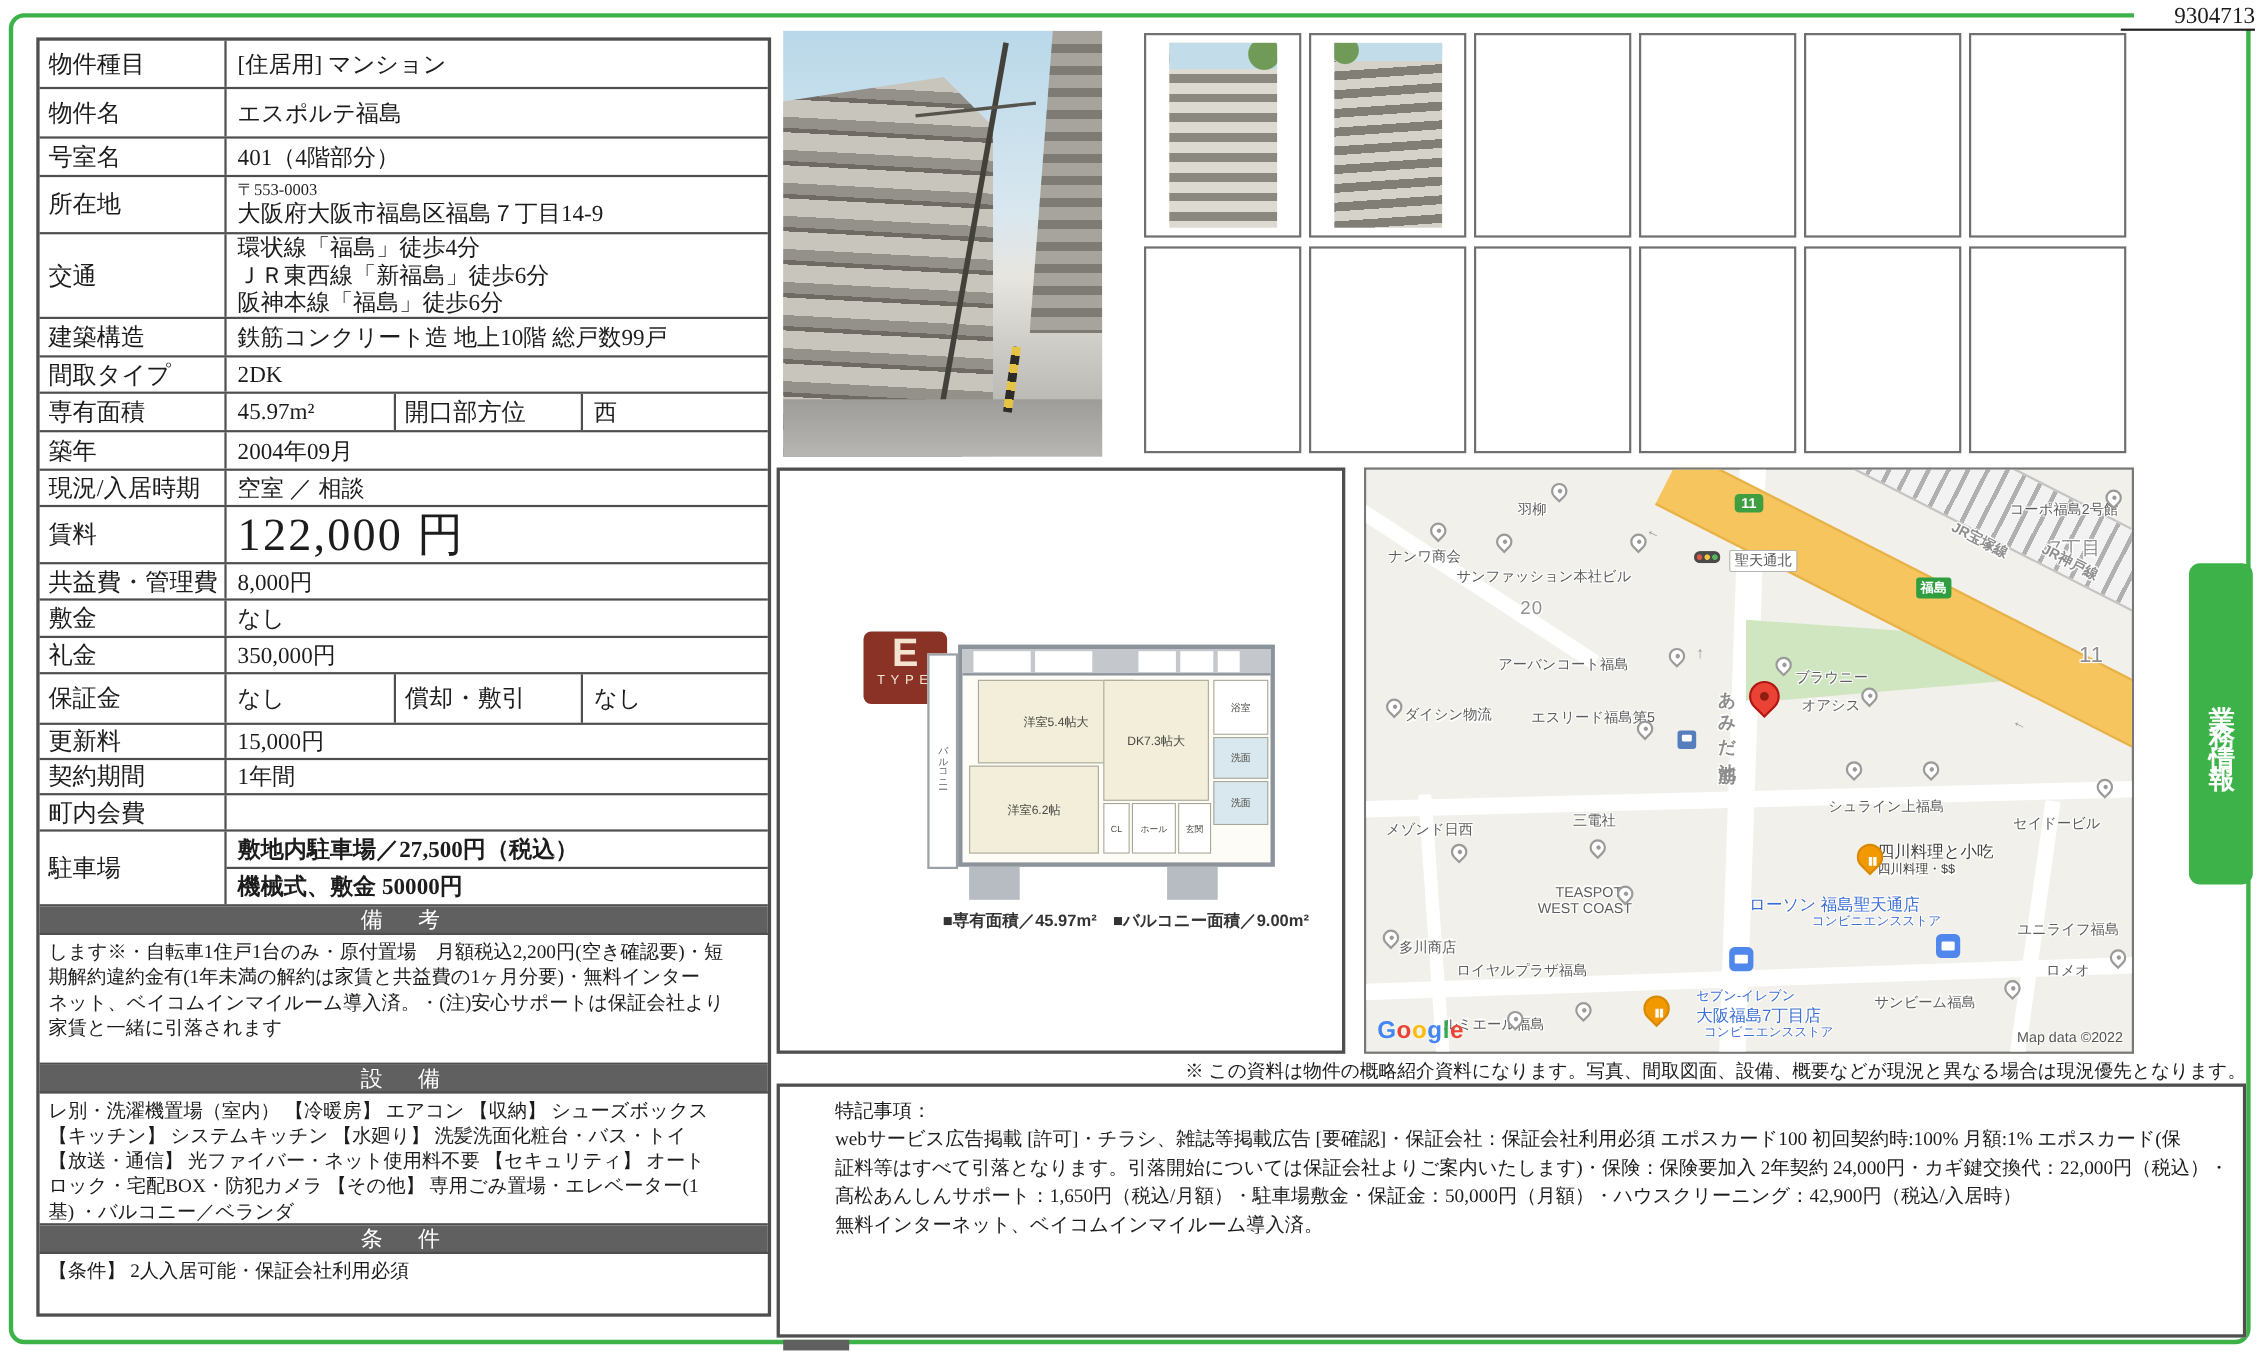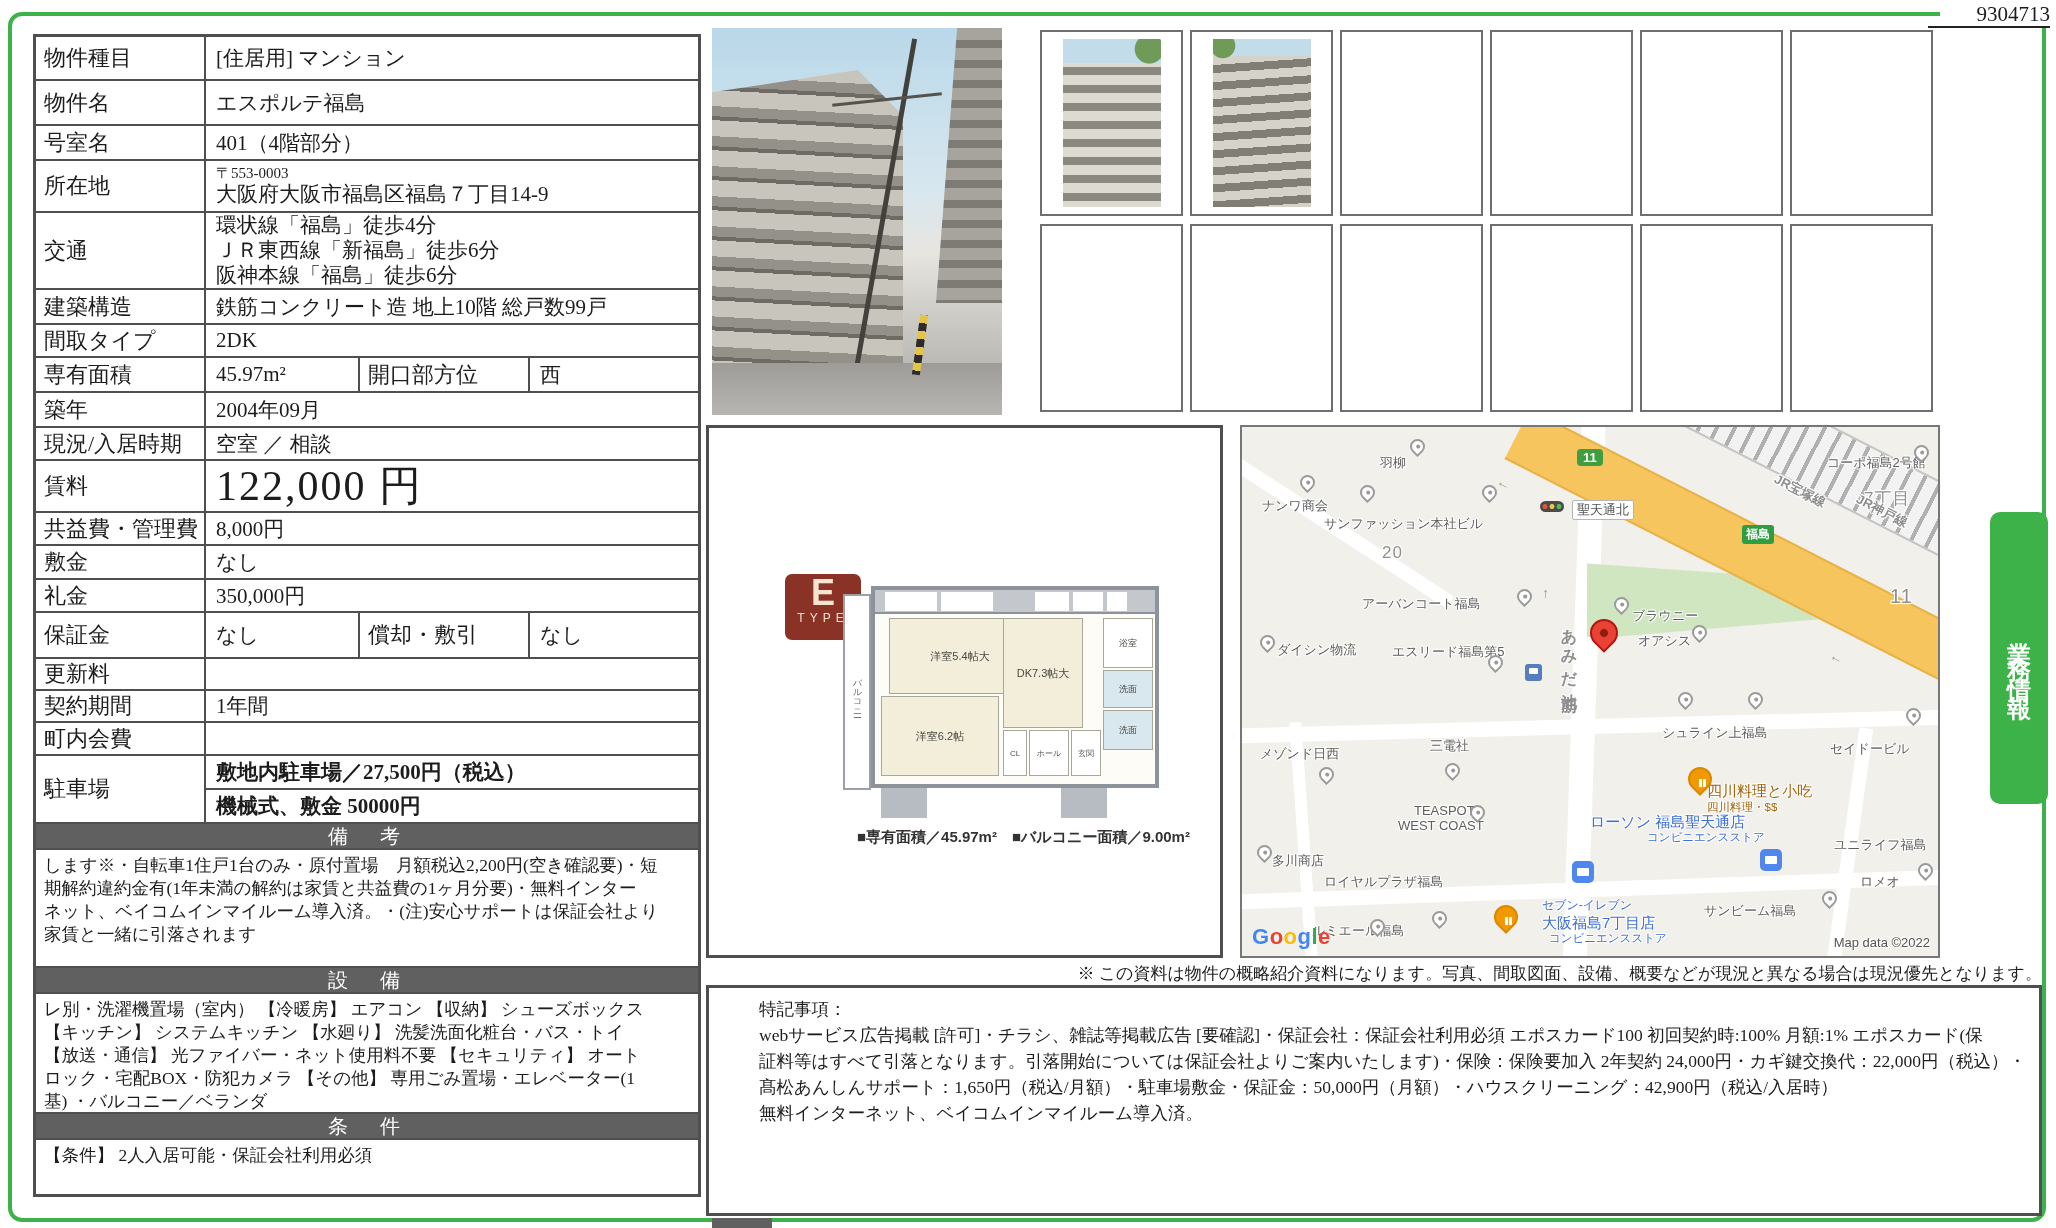--- a/index.html
+++ b/index.html
@@ -96,21 +96,21 @@
   .park{position:absolute;left:345px;top:118px;width:262px;height:92px;background:#cfe6c1;
         clip-path:polygon(0 20%,100% 40%,100% 78%,10% 100%,0 100%);}
   .rail{position:absolute;left:455px;top:-70px;width:980px;height:64px;transform:rotate(27deg);transform-origin:0 0;
         background:repeating-linear-gradient(90deg,#b0b0b0 0 4px,#f2f2f2 4px 16px);border-top:2px solid #c4c4c4;border-bottom:2px solid #c4c4c4;}
   .orange{position:absolute;left:288px;top:-18px;width:980px;height:52px;transform:rotate(27deg);transform-origin:0 0;
         background:#f6c55d;border-top:2px solid #e8b24a;border-bottom:2px solid #e8b24a;}
   .ml{position:absolute;font-size:13px;color:#5d5d5d;white-space:nowrap;
       text-shadow:1px 1px 0 #fff,-1px -1px 0 #fff,1px -1px 0 #fff,-1px 1px 0 #fff,0 0 3px #fff;}
   .ml-big{font-size:17px;color:#8f8f8f;letter-spacing:1px;}
   .ml-blue{color:#3b6fd4;}
-  .ml-orange{color:#a16207;margin-top:17px;}
+  .ml-orange{color:#404040;}
   .ml-sm{font-size:11.5px;}
   .ml-road{color:#8d8d8d;font-weight:bold;}
   .ml-vert{writing-mode:vertical-rl;font-size:16px;letter-spacing:3px;}
   .rot27{transform:rotate(27deg);}
   .boxed{background:#fff;border:1px solid #b5b5b5;padding:0 4px;border-radius:2px;color:#555;}
   .shield{position:absolute;background:#3f9e3f;color:#fff;font-weight:bold;font-size:13px;border-radius:4px;padding:1px 6px;
       font-family:"Liberation Sans","DejaVu Sans",sans-serif;}
   .stbadge{position:absolute;background:#2f9e41;color:#fff;font-size:12px;font-weight:bold;border-radius:3px;padding:1px 4px;}
   .pin{position:absolute;width:15px;height:15px;background:#fff;border:2px solid #9a9a9a;border-radius:50% 50% 50% 0;
        transform:rotate(-45deg);box-sizing:border-box;}
@@ -218,20 +218,21 @@
         <div class="tv">350,000円</div>
       </div>
     <div class="trow" style="height:46px">
         <div class="tl">保証金</div>
       <div class="c2v">なし</div>
       <div class="c2h">償却・敷引</div>
       <div class="tv">なし</div>
       </div>
     <div class="trow" style="height:32px">
         <div class="tl">更新料</div>
+        <div class="tv">15,000円</div>
       </div>
     <div class="trow" style="height:32px">
         <div class="tl">契約期間</div>
         <div class="tv">1年間</div>
       </div>
     <div class="trow" style="height:33px">
         <div class="tl">町内会費</div>
         <div class="tv"></div>
       </div>
     <div class="trow" style="height:68px">
@@ -295,21 +296,21 @@
     </div>
     <div class="balcony">バルコニー</div>
     <div class="plan">
       <div class="pstrip"></div>
       <div class="pcell" style="left:10px;top:2px;width:52px;height:19px"></div>
       <div class="pcell" style="left:66px;top:2px;width:52px;height:19px"></div>
       <div class="pcell" style="left:160px;top:2px;width:34px;height:19px"></div>
       <div class="pcell" style="left:198px;top:2px;width:30px;height:19px"></div>
       <div class="pcell" style="left:232px;top:2px;width:20px;height:19px"></div>
       <div class="proom" style="left:14px;top:28px;width:142px;height:76px">洋室5.4帖大</div>
-      <div class="proom" style="left:128px;top:28px;width:80px;height:110px">DK7.3帖大</div>
+      <div class="proom" style="left:128px;top:28px;width:96px;height:110px">DK7.3帖大</div>
       <div class="proom pwhite" style="left:228px;top:28px;width:50px;height:50px;font-size:9px">浴室</div>
       <div class="proom pwet" style="left:228px;top:80px;width:50px;height:38px;font-size:9px">洗面</div>
       <div class="proom pwet" style="left:228px;top:120px;width:50px;height:40px;font-size:9px">洗面</div>
       <div class="proom" style="left:6px;top:106px;width:118px;height:80px">洋室6.2帖</div>
       <div class="proom pwhite" style="left:128px;top:140px;width:24px;height:46px;font-size:8px">CL</div>
       <div class="proom pwhite" style="left:154px;top:140px;width:40px;height:46px;font-size:8px">ホール</div>
       <div class="proom pwhite" style="left:196px;top:140px;width:30px;height:46px;font-size:8px">玄関</div>
     </div>
     <div class="pillar" style="left:172px;top:360px"></div>
     <div class="pillar" style="left:352px;top:360px"></div>

